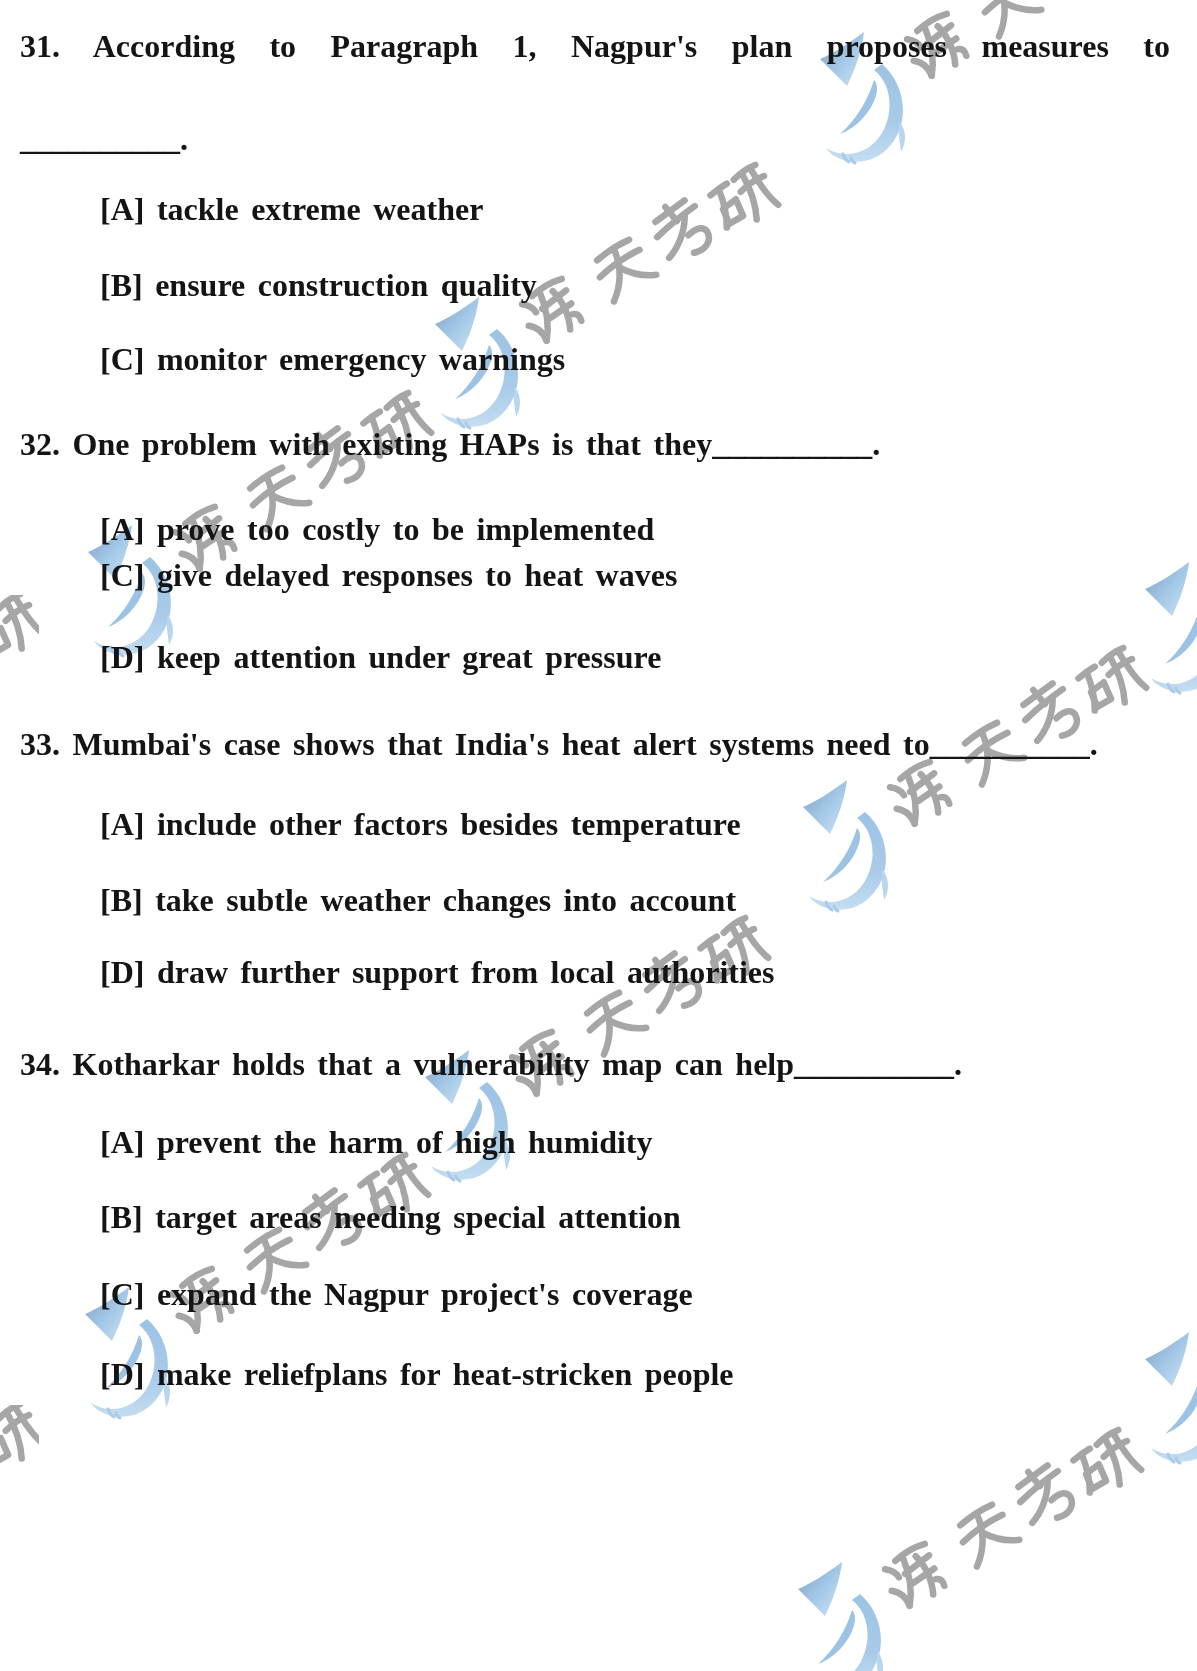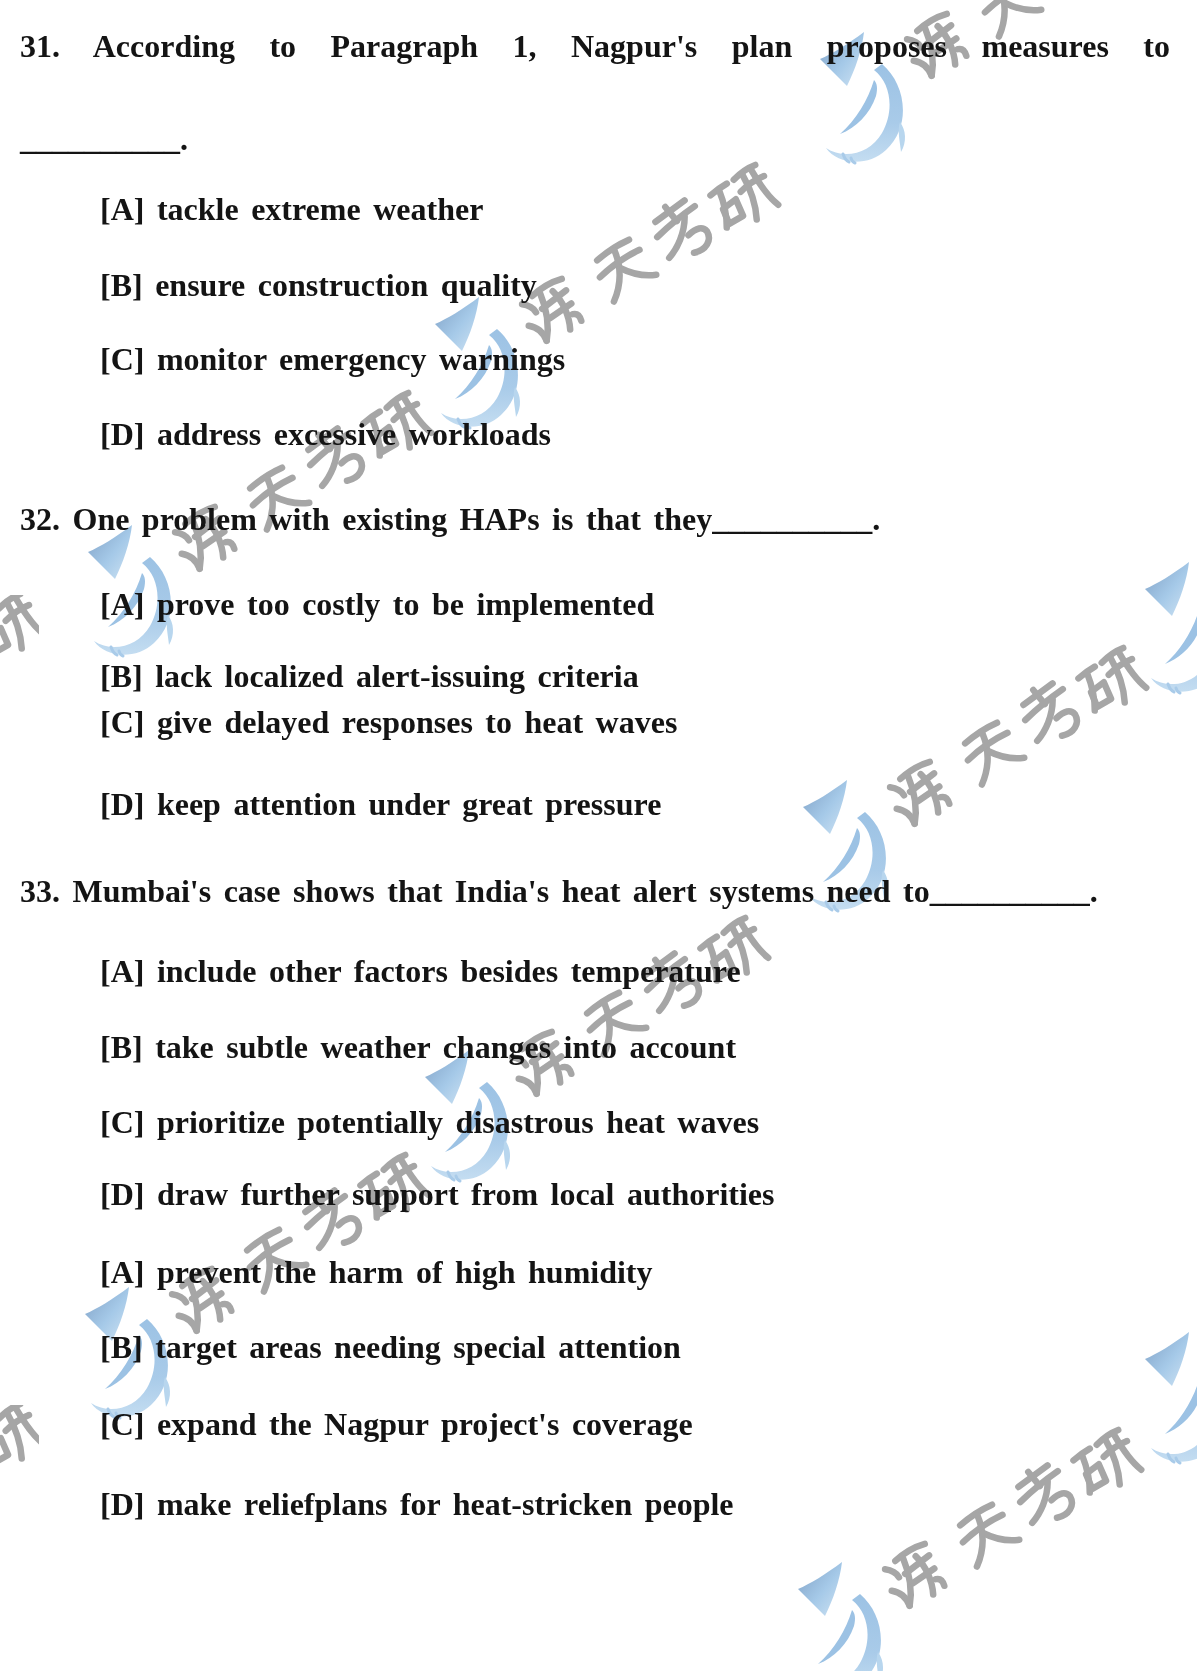--- a/index.html
+++ b/index.html
@@ -162,39 +162,37 @@
   </svg>
 
 <div id="content">
 
   <div class="question">
     <div class="line stem-justify"><span>31.</span> <span>According to Paragraph 1, Nagpur's plan proposes measures to</span></div>
     <div class="line" style="margin-top:47px"><span class="blank-text">__________</span><span>.</span></div>
     <div class="line opt" style="margin-top:24px"><span>[A]</span> <span>tackle extreme weather</span></div>
     <div class="line opt" style="margin-top:30px"><span>[B]</span> <span>ensure construction quality</span></div>
     <div class="line opt" style="margin-top:28px"><span>[C]</span> <span>monitor emergency warnings</span></div>
-    <div class="line opt" style="margin-top:29px"><span>[D]</span> <span>address excessive workloads</span></div>
   </div>
 
   <div class="question">
     <div class="line" style="margin-top:39px"><span>32.</span> <span>One problem with existing HAPs is that they</span><span class="blank-text">__________</span><span>.</span></div>
     <div class="line opt" style="margin-top:39px"><span>[A]</span> <span>prove too costly to be implemented</span></div>
-    <div class="line opt" style="margin-top:26px"><span>[B]</span> <span>lack localized alert-issuing criteria</span></div>
     <div class="line opt" style=""><span>[C]</span> <span>give delayed responses to heat waves</span></div>
     <div class="line opt" style="margin-top:36px"><span>[D]</span> <span>keep attention under great pressure</span></div>
   </div>
 
   <div class="question">
     <div class="line" style="margin-top:41px"><span>33.</span> <span>Mumbai's case shows that India's heat alert systems need to</span><span class="blank-text">__________</span><span>.</span></div>
     <div class="line opt" style="margin-top:34px"><span>[A]</span> <span>include other factors besides temperature</span></div>
     <div class="line opt" style="margin-top:30px"><span>[B]</span> <span>take subtle weather changes into account</span></div>
-    <div class="line opt" style="margin-top:29px"><span>[C]</span> <span>prioritize potentially disastrous heat waves</span></div>
     <div class="line opt" style="margin-top:26px"><span>[D]</span> <span>draw further support from local authorities</span></div>
   </div>
 
   <div class="question">
+    <div class="line" style="margin-top:46px"><span>34.</span> <span>Kotharkar holds that a vulnerability map can help</span><span class="blank-text">__________</span><span>.</span></div>
     <div class="line opt" style="margin-top:32px"><span>[A]</span> <span>prevent the harm of high humidity</span></div>
     <div class="line opt" style="margin-top:29px"><span>[B]</span> <span>target areas needing special attention</span></div>
     <div class="line opt" style="margin-top:31px"><span>[C]</span> <span>expand the Nagpur project's coverage</span></div>
     <div class="line opt" style="margin-top:34px"><span>[D]</span> <span>make reliefplans for heat-stricken people</span></div>
   </div>
 
 </div>
 
 </body></html>

